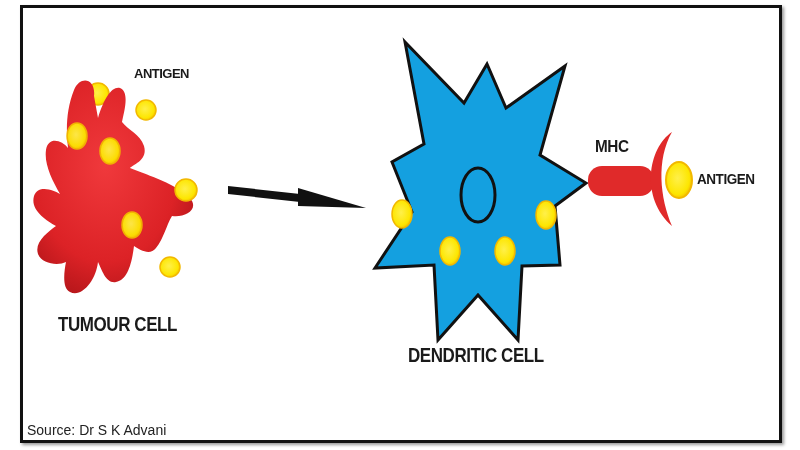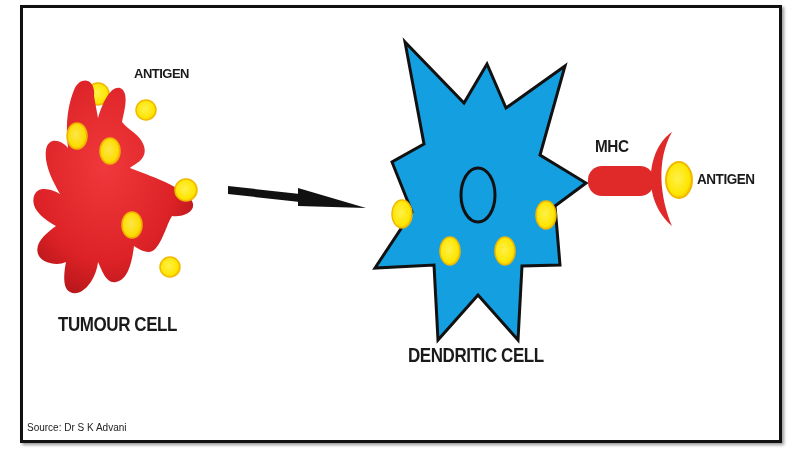--- a/index.html
+++ b/index.html
@@ -5,21 +5,21 @@
   html, body { margin: 0; padding: 0; background: #ffffff; }
   body { width: 800px; height: 450px; position: relative; overflow: hidden; font-family: "Liberation Sans", sans-serif; }
   .frame { position: absolute; left: 20px; top: 5px; width: 756px; height: 432px; border: 3px solid #111; box-shadow: 2px 2px 3px #999; background: #fff; }
   svg.diagram { position: absolute; left: 0; top: 0; }
   .label { position: absolute; font-family: "Liberation Sans", sans-serif; font-weight: bold; color: #1a1a1a; white-space: nowrap; letter-spacing: -0.5px; }
   .lbl-antigen-top { left: 134px; top: 66px; font-size: 13px; }
   .lbl-tumour { left: 58px; top: 313px; font-size: 20px; transform: scaleX(0.85); transform-origin: left; }
   .lbl-dendritic { left: 408px; top: 344px; font-size: 20px; transform: scaleX(0.85); transform-origin: left; }
   .lbl-mhc { left: 595px; top: 137px; font-size: 17px; transform: scaleX(0.9); transform-origin: left; }
   .lbl-antigen-right { left: 697px; top: 170px; font-size: 15px; transform: scaleX(0.9); transform-origin: left; }
-  .source { position: absolute; left: 27px; top: 422px; font-size: 10px; color: #222; }
+  .source { position: absolute; left: 27px; top: 422px; font-size: 14px; color: #222; }
 </style>
 </head>
 <body>
 
 <div class="frame"></div>
 
 <svg class="diagram" width="800" height="450" viewBox="0 0 800 450">
   <defs>
     <radialGradient id="redGrad" cx="45%" cy="40%" r="65%">
       <stop offset="0%" stop-color="#f0393c"></stop>

